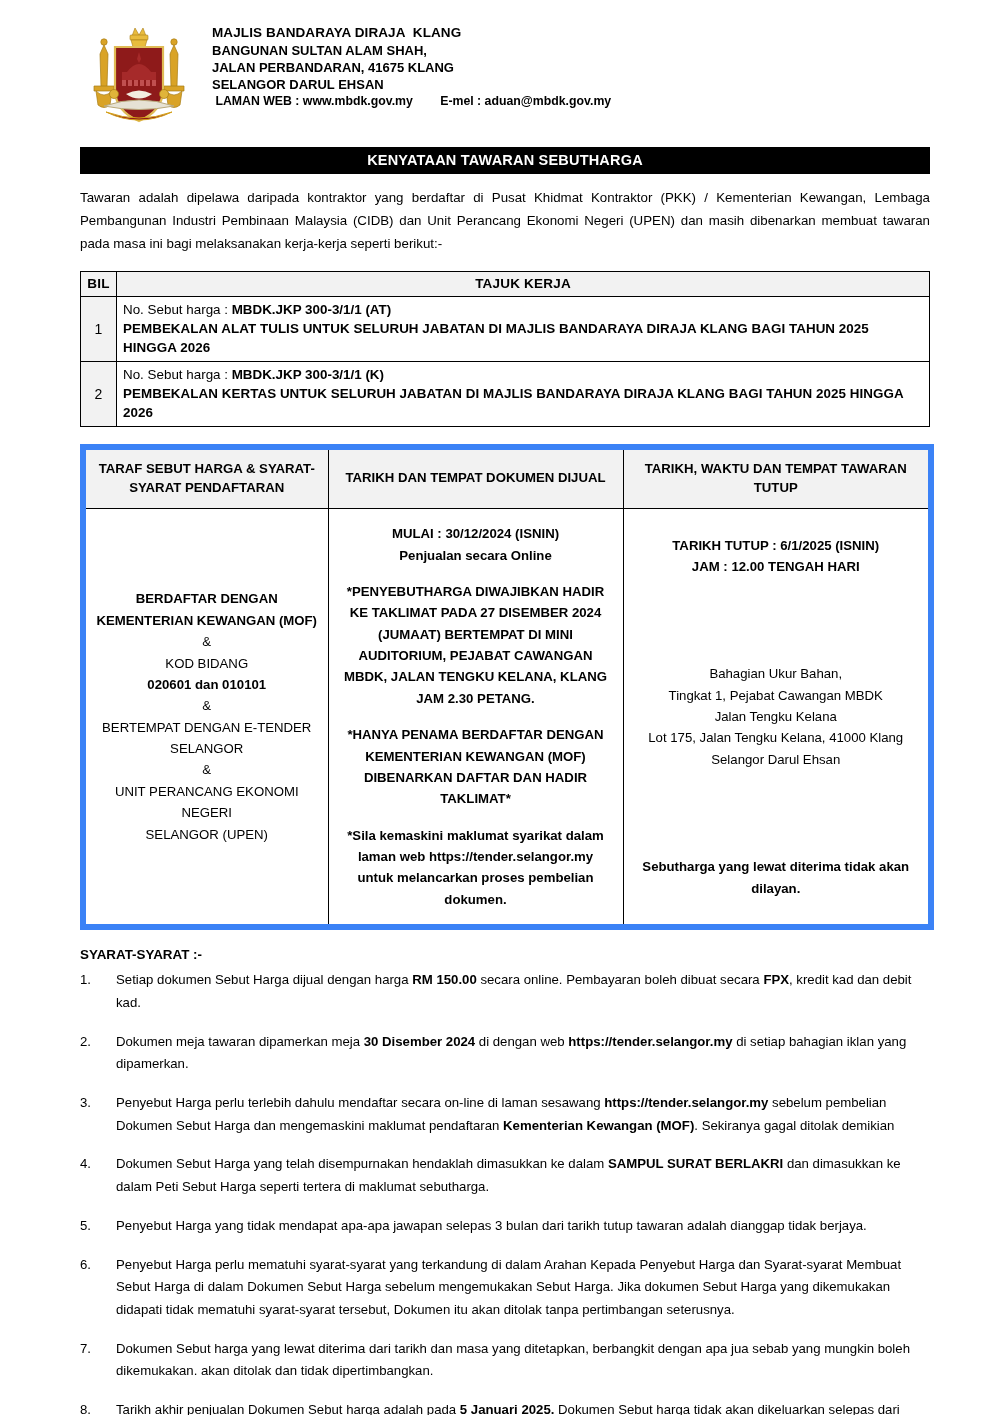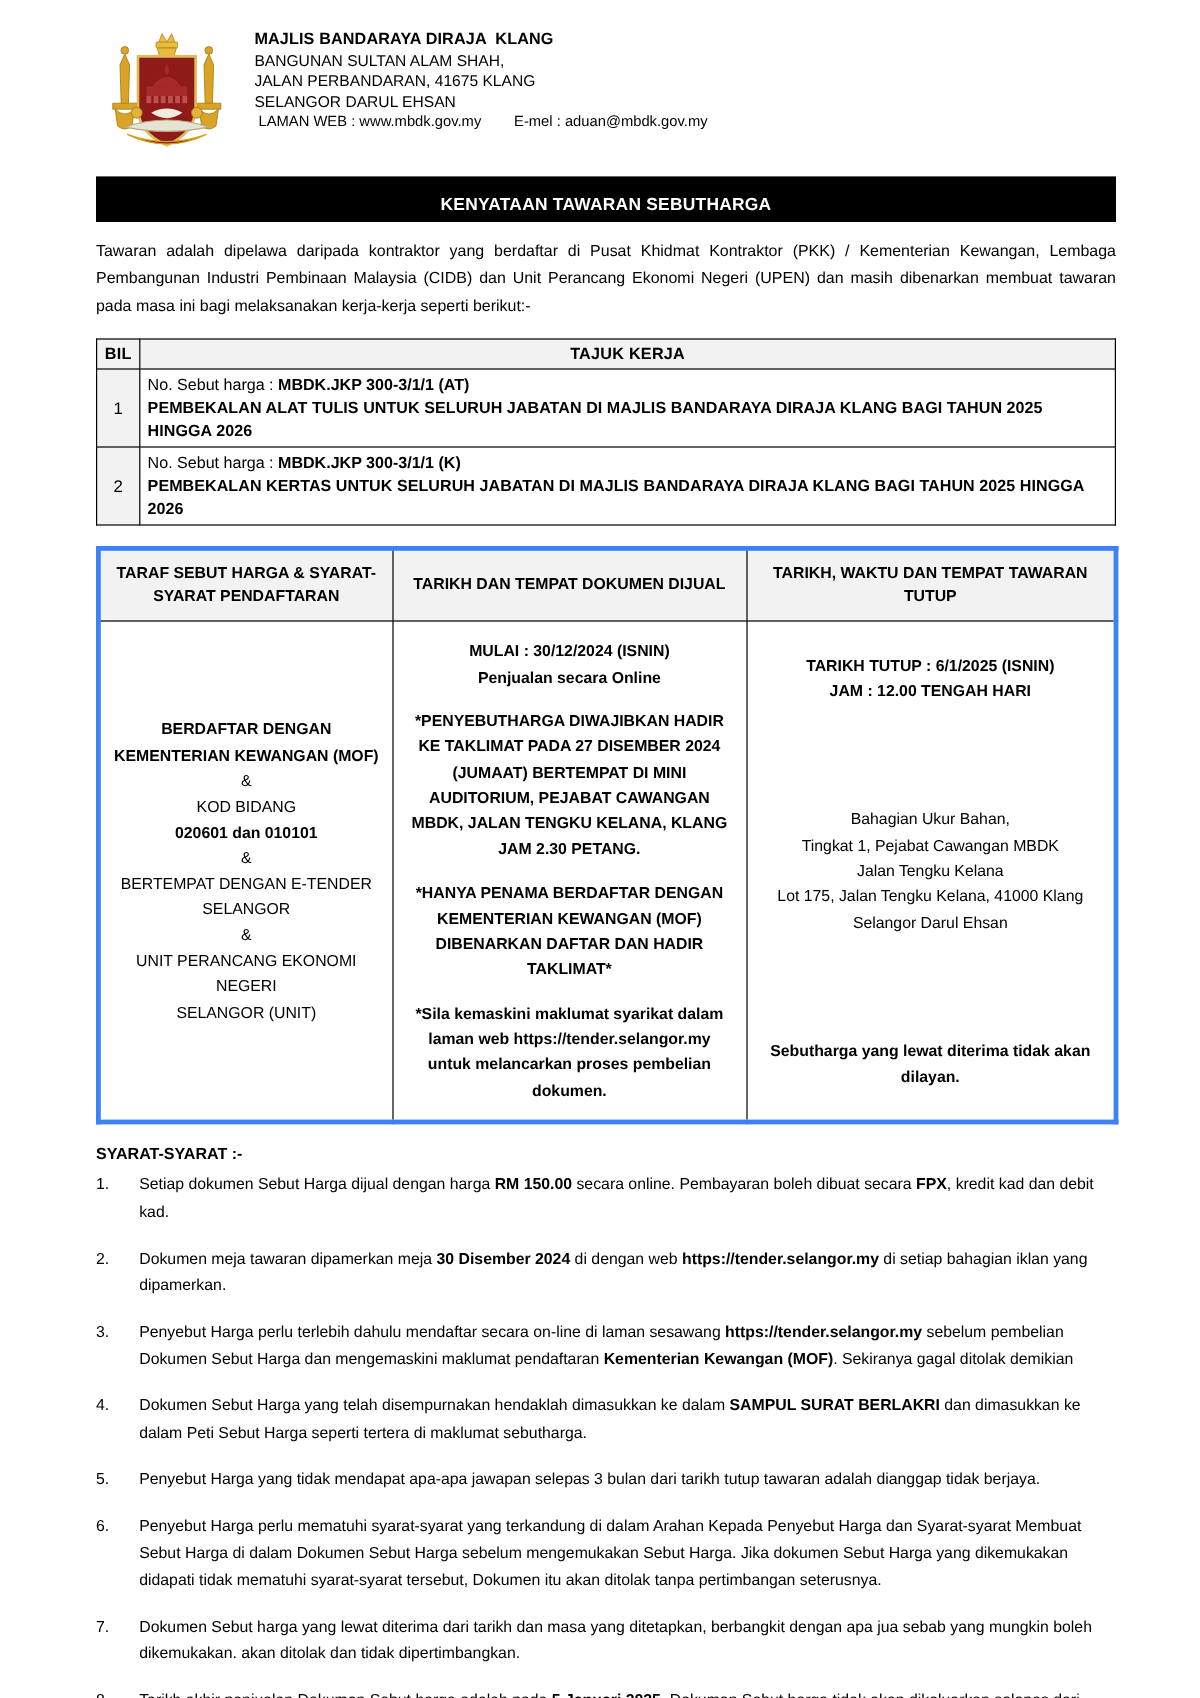--- a/index.html
+++ b/index.html
@@ -47,33 +47,34 @@
   }
   .org-name {
     font-size: 13.5px;
     font-weight: bold;
     letter-spacing: .1px;
     white-space: pre;
   }
   .org-line {
     font-size: 13px;
     white-space: pre;
+    font-weight: bold;
   }
   .org-line.small { font-size: 12.3px; }
 
   
   .banner {
     margin: 9px 70px 0 80px;
     background: #000000;
     color: #ffffff;
     text-align: center;
     font-weight: bold;
     font-size: 14.5px;
     letter-spacing: .2px;
-    padding: 16px 0 6px 0;
+    padding: 5px 0 6px 0;
   }
 
   
   .intro {
     margin: 13px 70px 0 80px;
     font-size: 13.3px;
     line-height: 1.72;
     text-align: justify;
   }
 
@@ -107,21 +108,21 @@
   td.kerja {
     padding: 3px 6px 4px 6px;
     line-height: 1.42;
     font-size: 13.4px;
   }
   td.kerja .ref { font-weight: normal; }
   td.kerja .title { font-weight: bold; letter-spacing: .05px; }
 
   table.info {
     margin-top: 17px;
-    border: 4px solid #3b82f6;
+    border: 6px solid #3b82f6;
   }
   table.info th, table.info td {
     border: 1px solid #000000;
   }
   table.info th {
     background: #f2f2f2;
     font-size: 13.2px;
     font-weight: bold;
     padding: 10px 8px 11px 8px;
     line-height: 1.42;
@@ -292,21 +293,21 @@
           <div class="b blk">BERDAFTAR DENGAN</div>
           <div class="b blk">KEMENTERIAN KEWANGAN (MOF)</div>
           <div class="blk">&amp;</div>
           <div class="blk">KOD BIDANG</div>
           <div class="b blk">020601 dan 010101</div>
           <div class="blk">&amp;</div>
           <div class="blk">BERTEMPAT DENGAN E-TENDER</div>
           <div class="blk">SELANGOR</div>
           <div class="blk">&amp;</div>
           <div class="blk">UNIT PERANCANG EKONOMI NEGERI</div>
-          <div class="blk">SELANGOR (UNIT)</div>
+          <div class="blk">SELANGOR (UPEN)</div>
         </td>
 
         <td>
           <div class="b blk">MULAI : 30/12/2024 (ISNIN)</div>
           <div class="b blk">Penjualan secara Online</div>
           <div class="gap"></div>
           <div class="b blk">*PENYEBUTHARGA DIWAJIBKAN HADIR KE TAKLIMAT PADA 27 DISEMBER 2024 (JUMAAT) BERTEMPAT DI MINI AUDITORIUM, PEJABAT CAWANGAN MBDK, JALAN TENGKU KELANA, KLANG JAM 2.30 PETANG.</div>
           <div class="gap"></div>
           <div class="b blk">*HANYA PENAMA BERDAFTAR DENGAN KEMENTERIAN KEWANGAN (MOF) DIBENARKAN DAFTAR DAN HADIR TAKLIMAT*</div>
           <div class="gap"></div>

